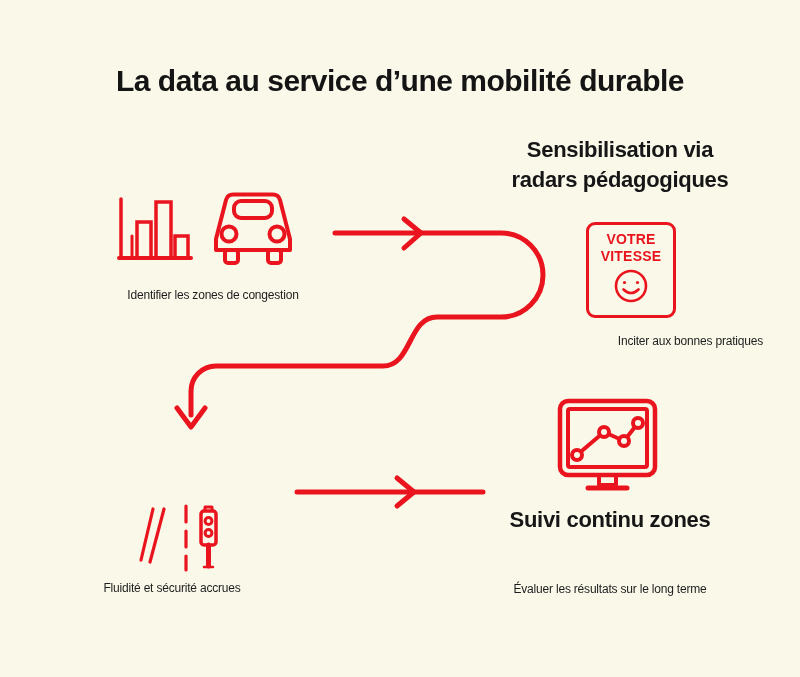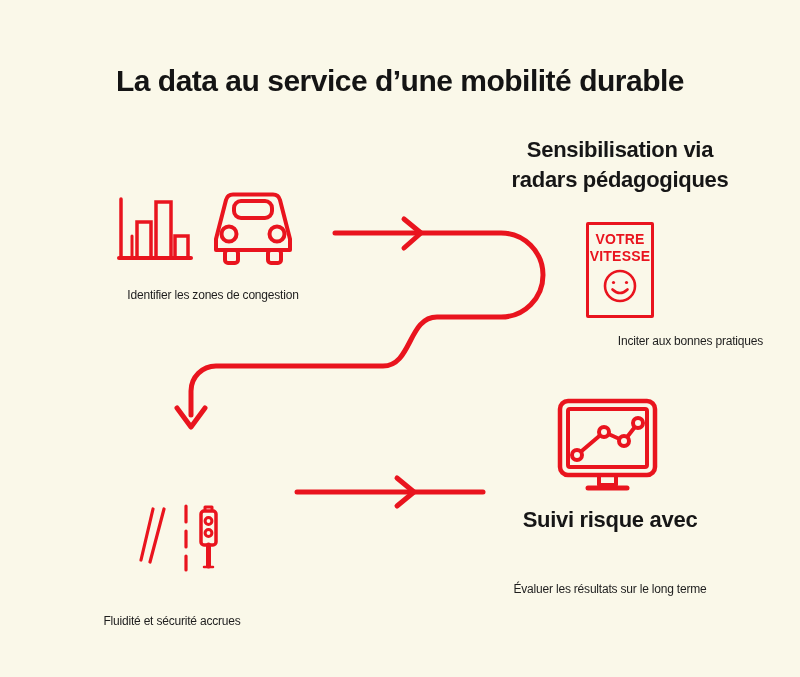--- a/index.html
+++ b/index.html
@@ -17,22 +17,22 @@
     letter-spacing:-0.3px;color:#161616;
   }
   .caption{
     font-size:12px;line-height:28px;text-align:center;
     letter-spacing:-0.2px;color:#1e1e1e;
   }
   .icon-svg{display:block;}
   .connector-layer{left:0;top:0;pointer-events:none;}
   
   .radar-sign{
-    left:586px;top:222px;width:68px;height:96px;box-sizing:border-box;
-    border:3px solid #E9141E;border-radius:2px;
+    left:586px;top:222px;width:90px;height:96px;box-sizing:border-box;
+    border:3px solid #E9141E;border-radius:9px;
     display:flex;flex-direction:column;align-items:center;padding-top:6px;
   }
   .radar-sign .sign-text{
     color:#E9141E;font-weight:700;font-size:14px;line-height:17px;
     letter-spacing:0.2px;text-align:center;
   }
   .radar-sign .smiley{margin-top:3px;}
 </style>
 </head>
 <body>
@@ -112,35 +112,35 @@
         <path d="M72,7 V4 H79 V7" stroke-width="3"></path>
         <rect x="68" y="8" width="15" height="34" rx="3" stroke-width="3.5"></rect>
         <circle cx="75.5" cy="18" r="3.4" stroke-width="3"></circle>
         <circle cx="75.5" cy="30" r="3.4" stroke-width="3"></circle>
         <path d="M75.5,42 V63" stroke-width="5"></path>
         <path d="M71,64 H80" stroke-width="2.5"></path>
       </g>
     </g>
   </svg>
 
-  <div class="abs caption" style="left:22px;top:574px;width:300px;margin-top:33px;">Fluidité et sécurité accrues</div>
+  <div class="abs caption" style="left:22px;top:574px;width:300px;">Fluidité et sécurité accrues</div>
 
   <svg class="abs icon-svg" style="left:557px;top:398px;" width="101" height="94" viewBox="0 0 101 94">
     <g fill="none" stroke="#E9141E" stroke-linecap="round" stroke-linejoin="round">
       <rect x="3" y="3" width="95" height="74" rx="8" stroke-width="4.5"></rect>
       <rect x="11" y="11" width="79" height="58" rx="2" stroke-width="4"></rect>
       <path d="M20,57 L47,34 L67,43 L81,25" stroke-width="4"></path>
       <circle cx="20" cy="57" r="5" stroke-width="4" fill="#FAF8E9"></circle>
       <circle cx="47" cy="34" r="5" stroke-width="4" fill="#FAF8E9"></circle>
       <circle cx="67" cy="43" r="5" stroke-width="4" fill="#FAF8E9"></circle>
       <circle cx="81" cy="25" r="5" stroke-width="4" fill="#FAF8E9"></circle>
       <rect x="42" y="77" width="17" height="10" stroke-width="4"></rect>
       <path d="M31,90 H70" stroke-width="5"></path>
     </g>
   </svg>
 
   <div class="abs heading" style="left:460px;top:505px;width:300px;">
-    <div>Suivi risque avec</div>
+    <div>Suivi continu zones</div>
   </div>
 
   <div class="abs caption" style="left:450px;top:575px;width:320px;">Évaluer les résultats sur le long terme</div>
 
 </div>
 
 </body></html>

